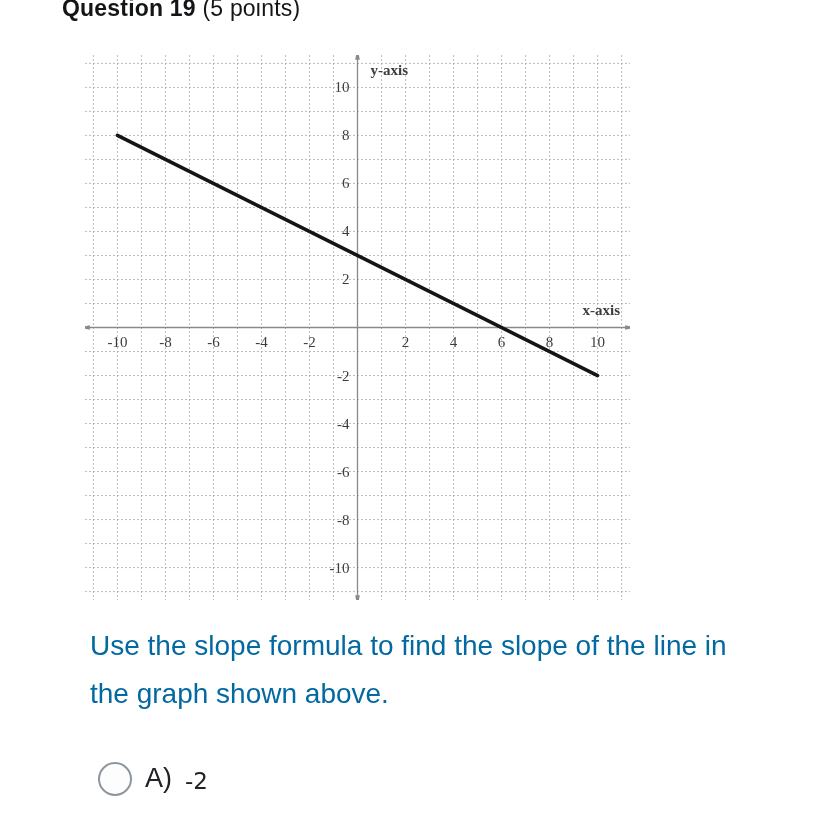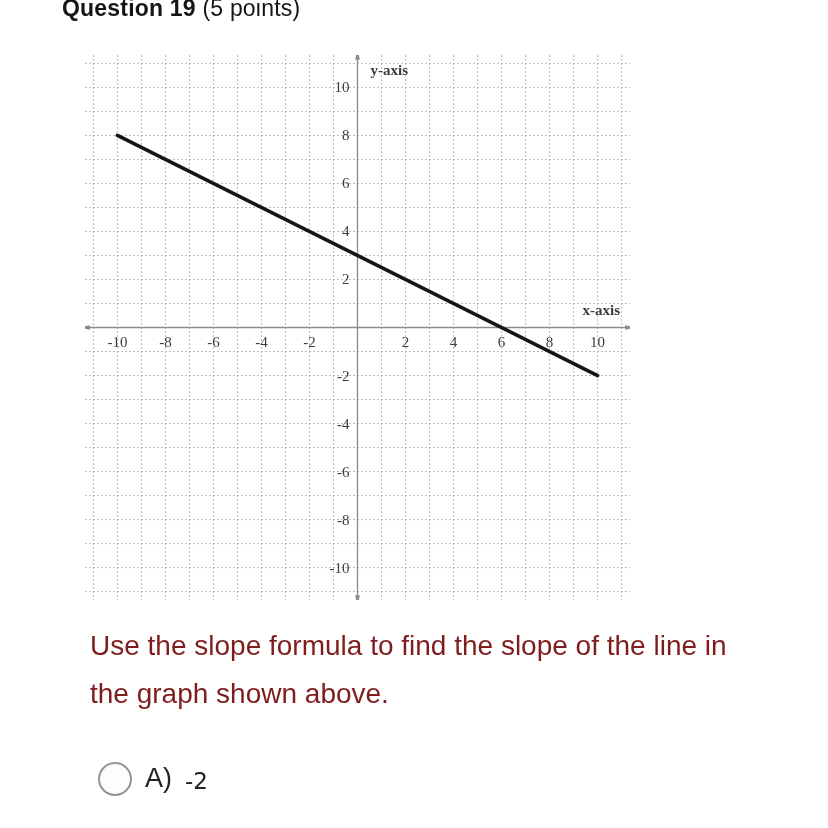--- a/index.html
+++ b/index.html
@@ -27,21 +27,21 @@
     margin:32px 0 0 23px;
     width:545px; height:545px;
   }
   .graph svg { display:block; }
 
   .prompt {
     margin:22px 0 0 28px;
     max-width:680px;
     font-size:28px;
     line-height:48px;
-    color:#7f1d1d;
+    color:#0369a1;
     font-weight:400;
   }
 
   .option-row {
     margin:44px 0 0 36px;
     display:flex;
     align-items:center;
     gap:13px;
   }
   .radio {

